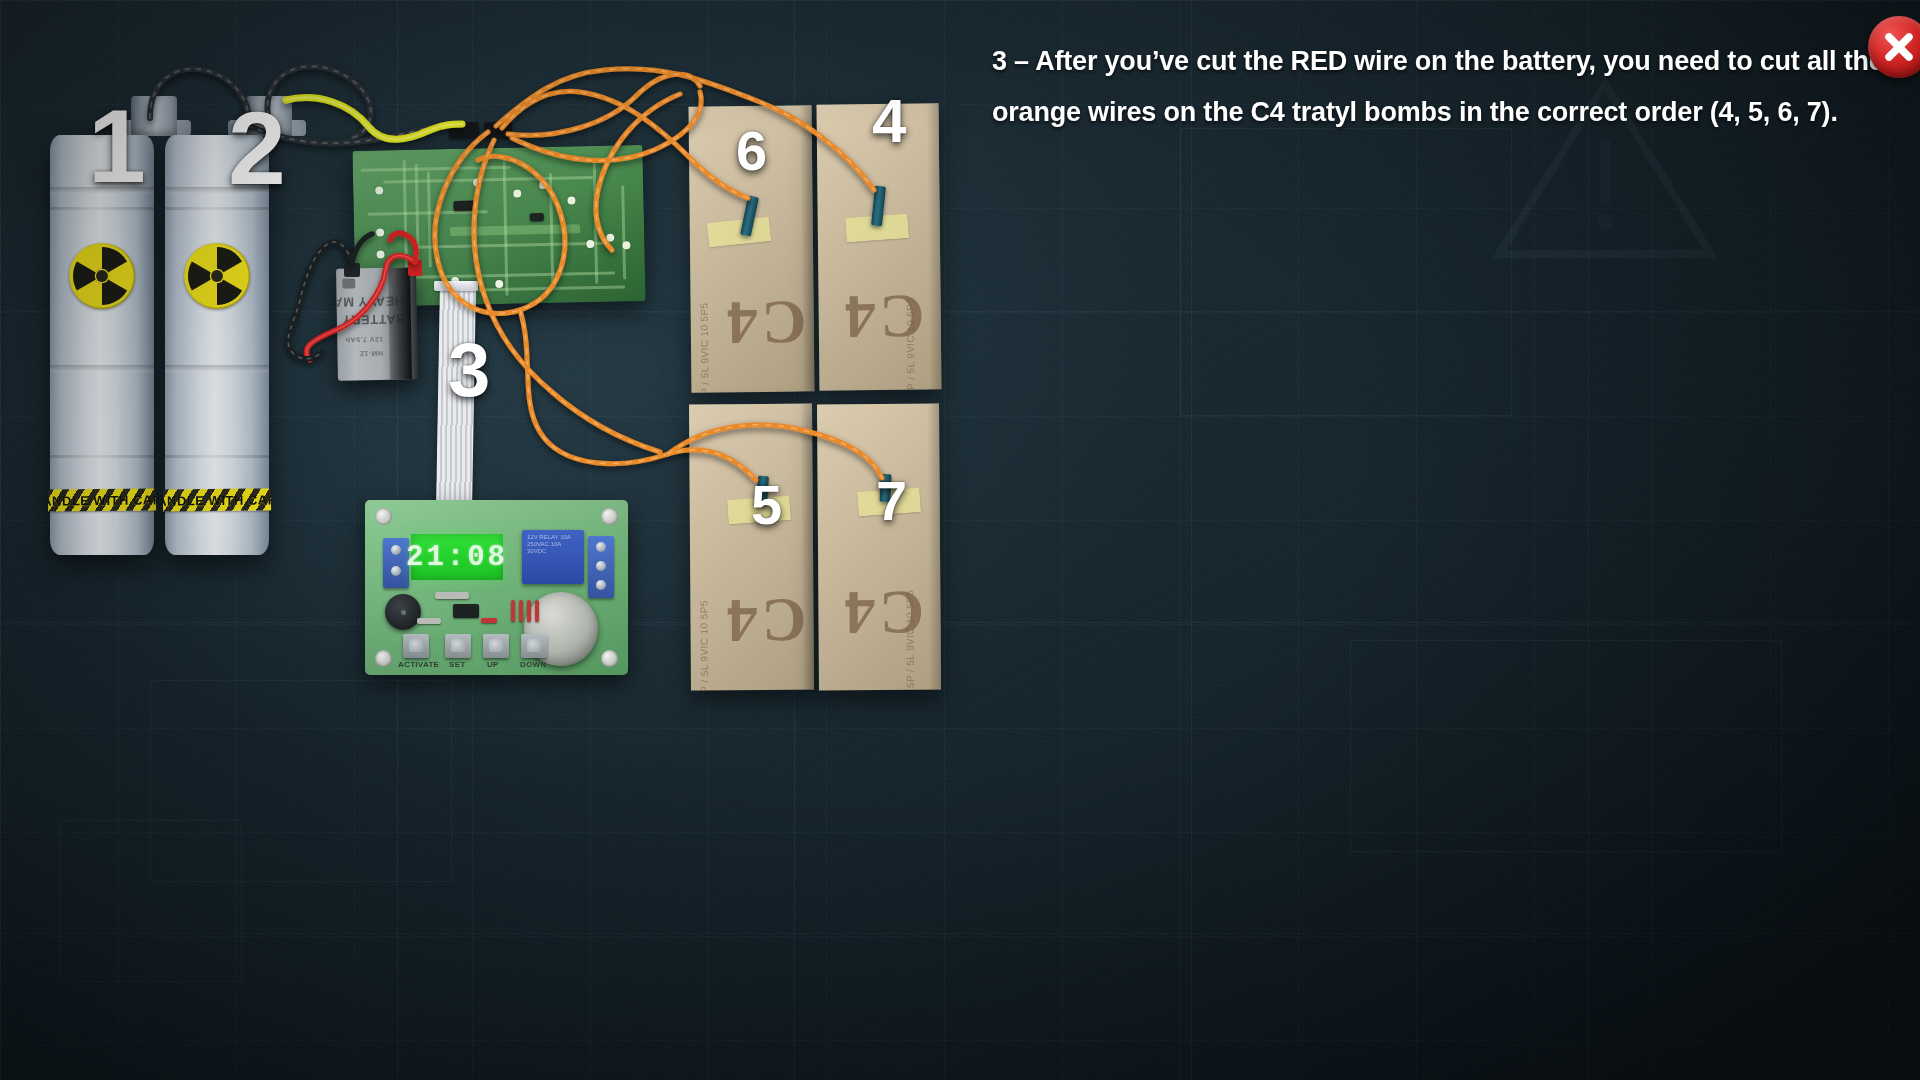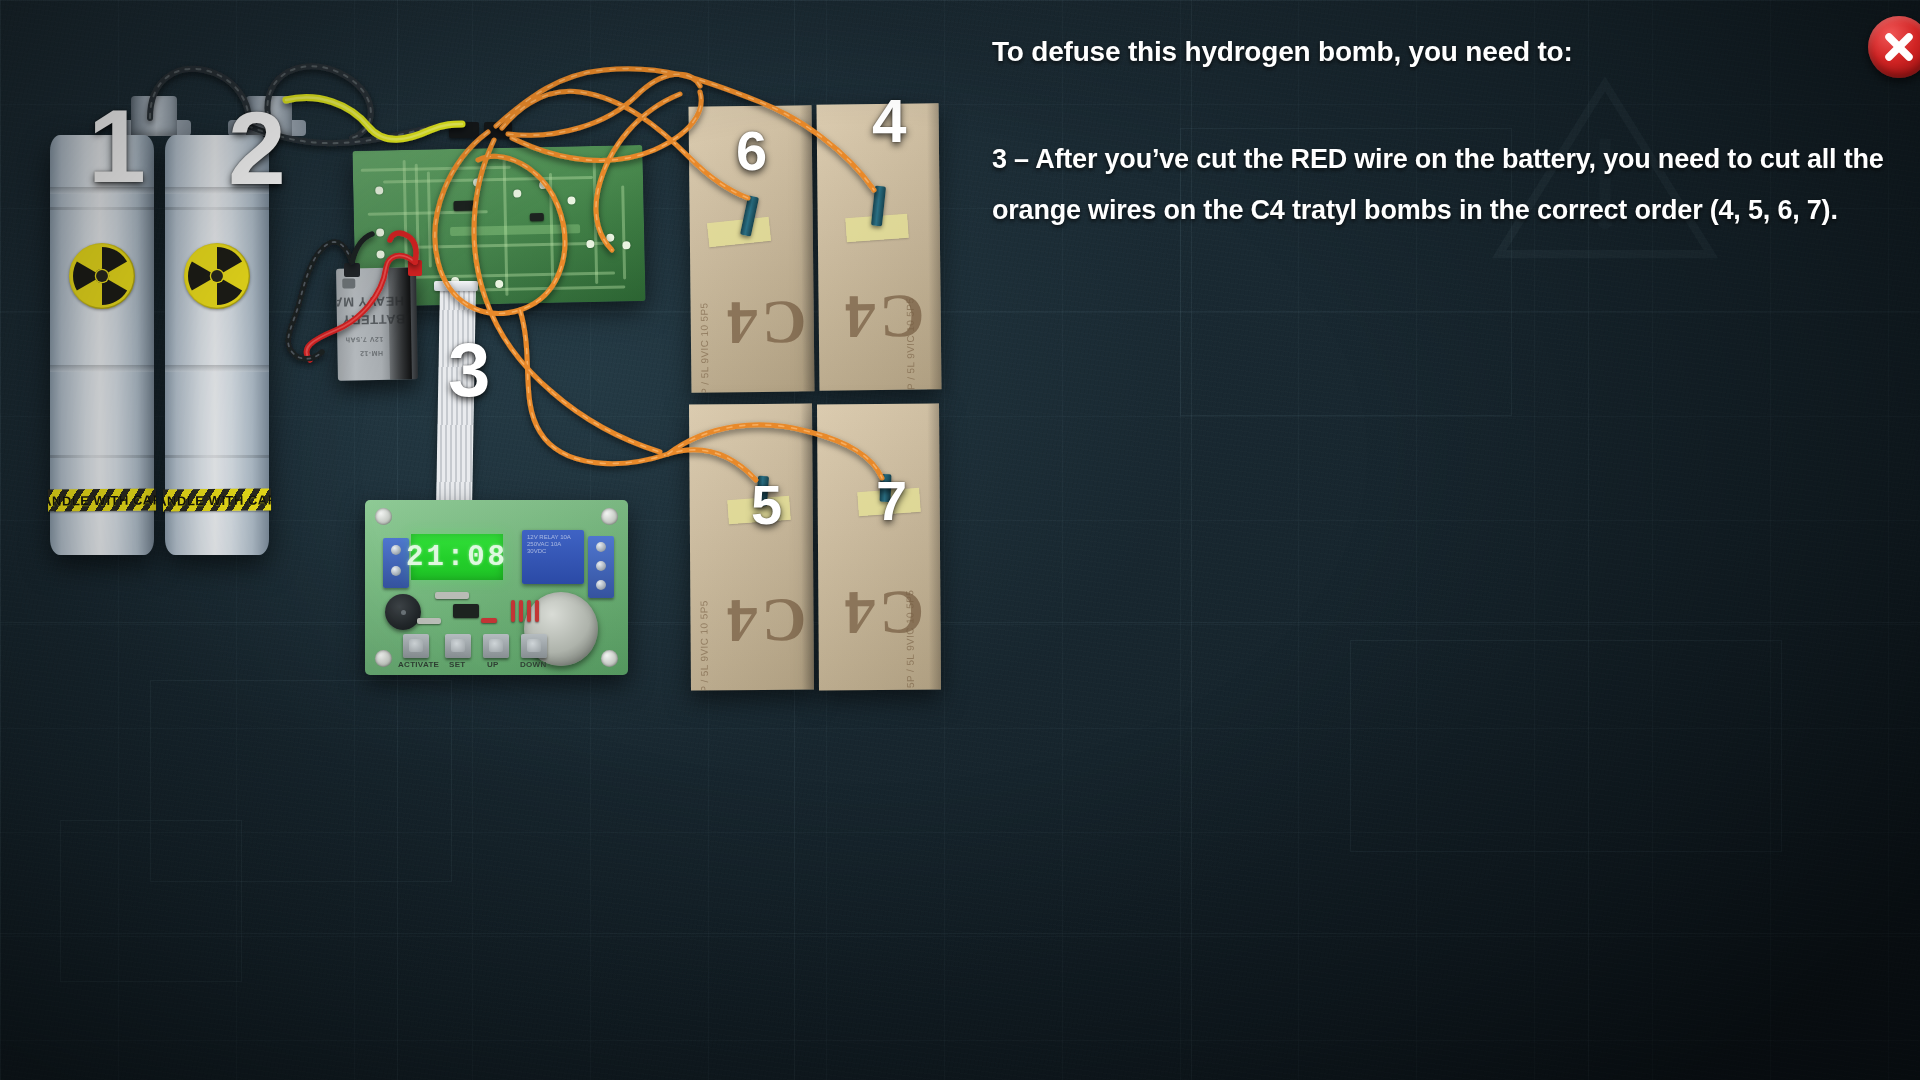--- a/index.html
+++ b/index.html
@@ -621,21 +621,20 @@
     <div class="numlabel" style="left:448px; top:332px; font-size:76px;">3</div>
     <div class="numlabel" style="left:872px; top:90px;  font-size:62px;">4</div>
     <div class="numlabel" style="left:751px; top:477px; font-size:56px;">5</div>
     <div class="numlabel" style="left:736px; top:123px; font-size:56px;">6</div>
     <div class="numlabel" style="left:876px; top:473px; font-size:56px;">7</div>
   </div>
 
   <div class="vignette"></div>
 
   <div id="panel">
-    <h1 class="instr-title">To defuse this hydrogen bomb, you need to:</h1>
     <p class="instr-step">3 – After you’ve cut the RED wire on the battery, you need to cut all the orange wires on the C4 tratyl bombs in the correct order (4, 5, 6, 7).</p>
 
     <button id="close-btn" aria-label="close">
       <svg viewBox="0 0 62 62">
         <g stroke="#ffffff" stroke-width="7.5" stroke-linecap="round">
           <line x1="21" y1="21" x2="41" y2="41"></line>
           <line x1="41" y1="21" x2="21" y2="41"></line>
         </g>
       </svg>
     </button>

